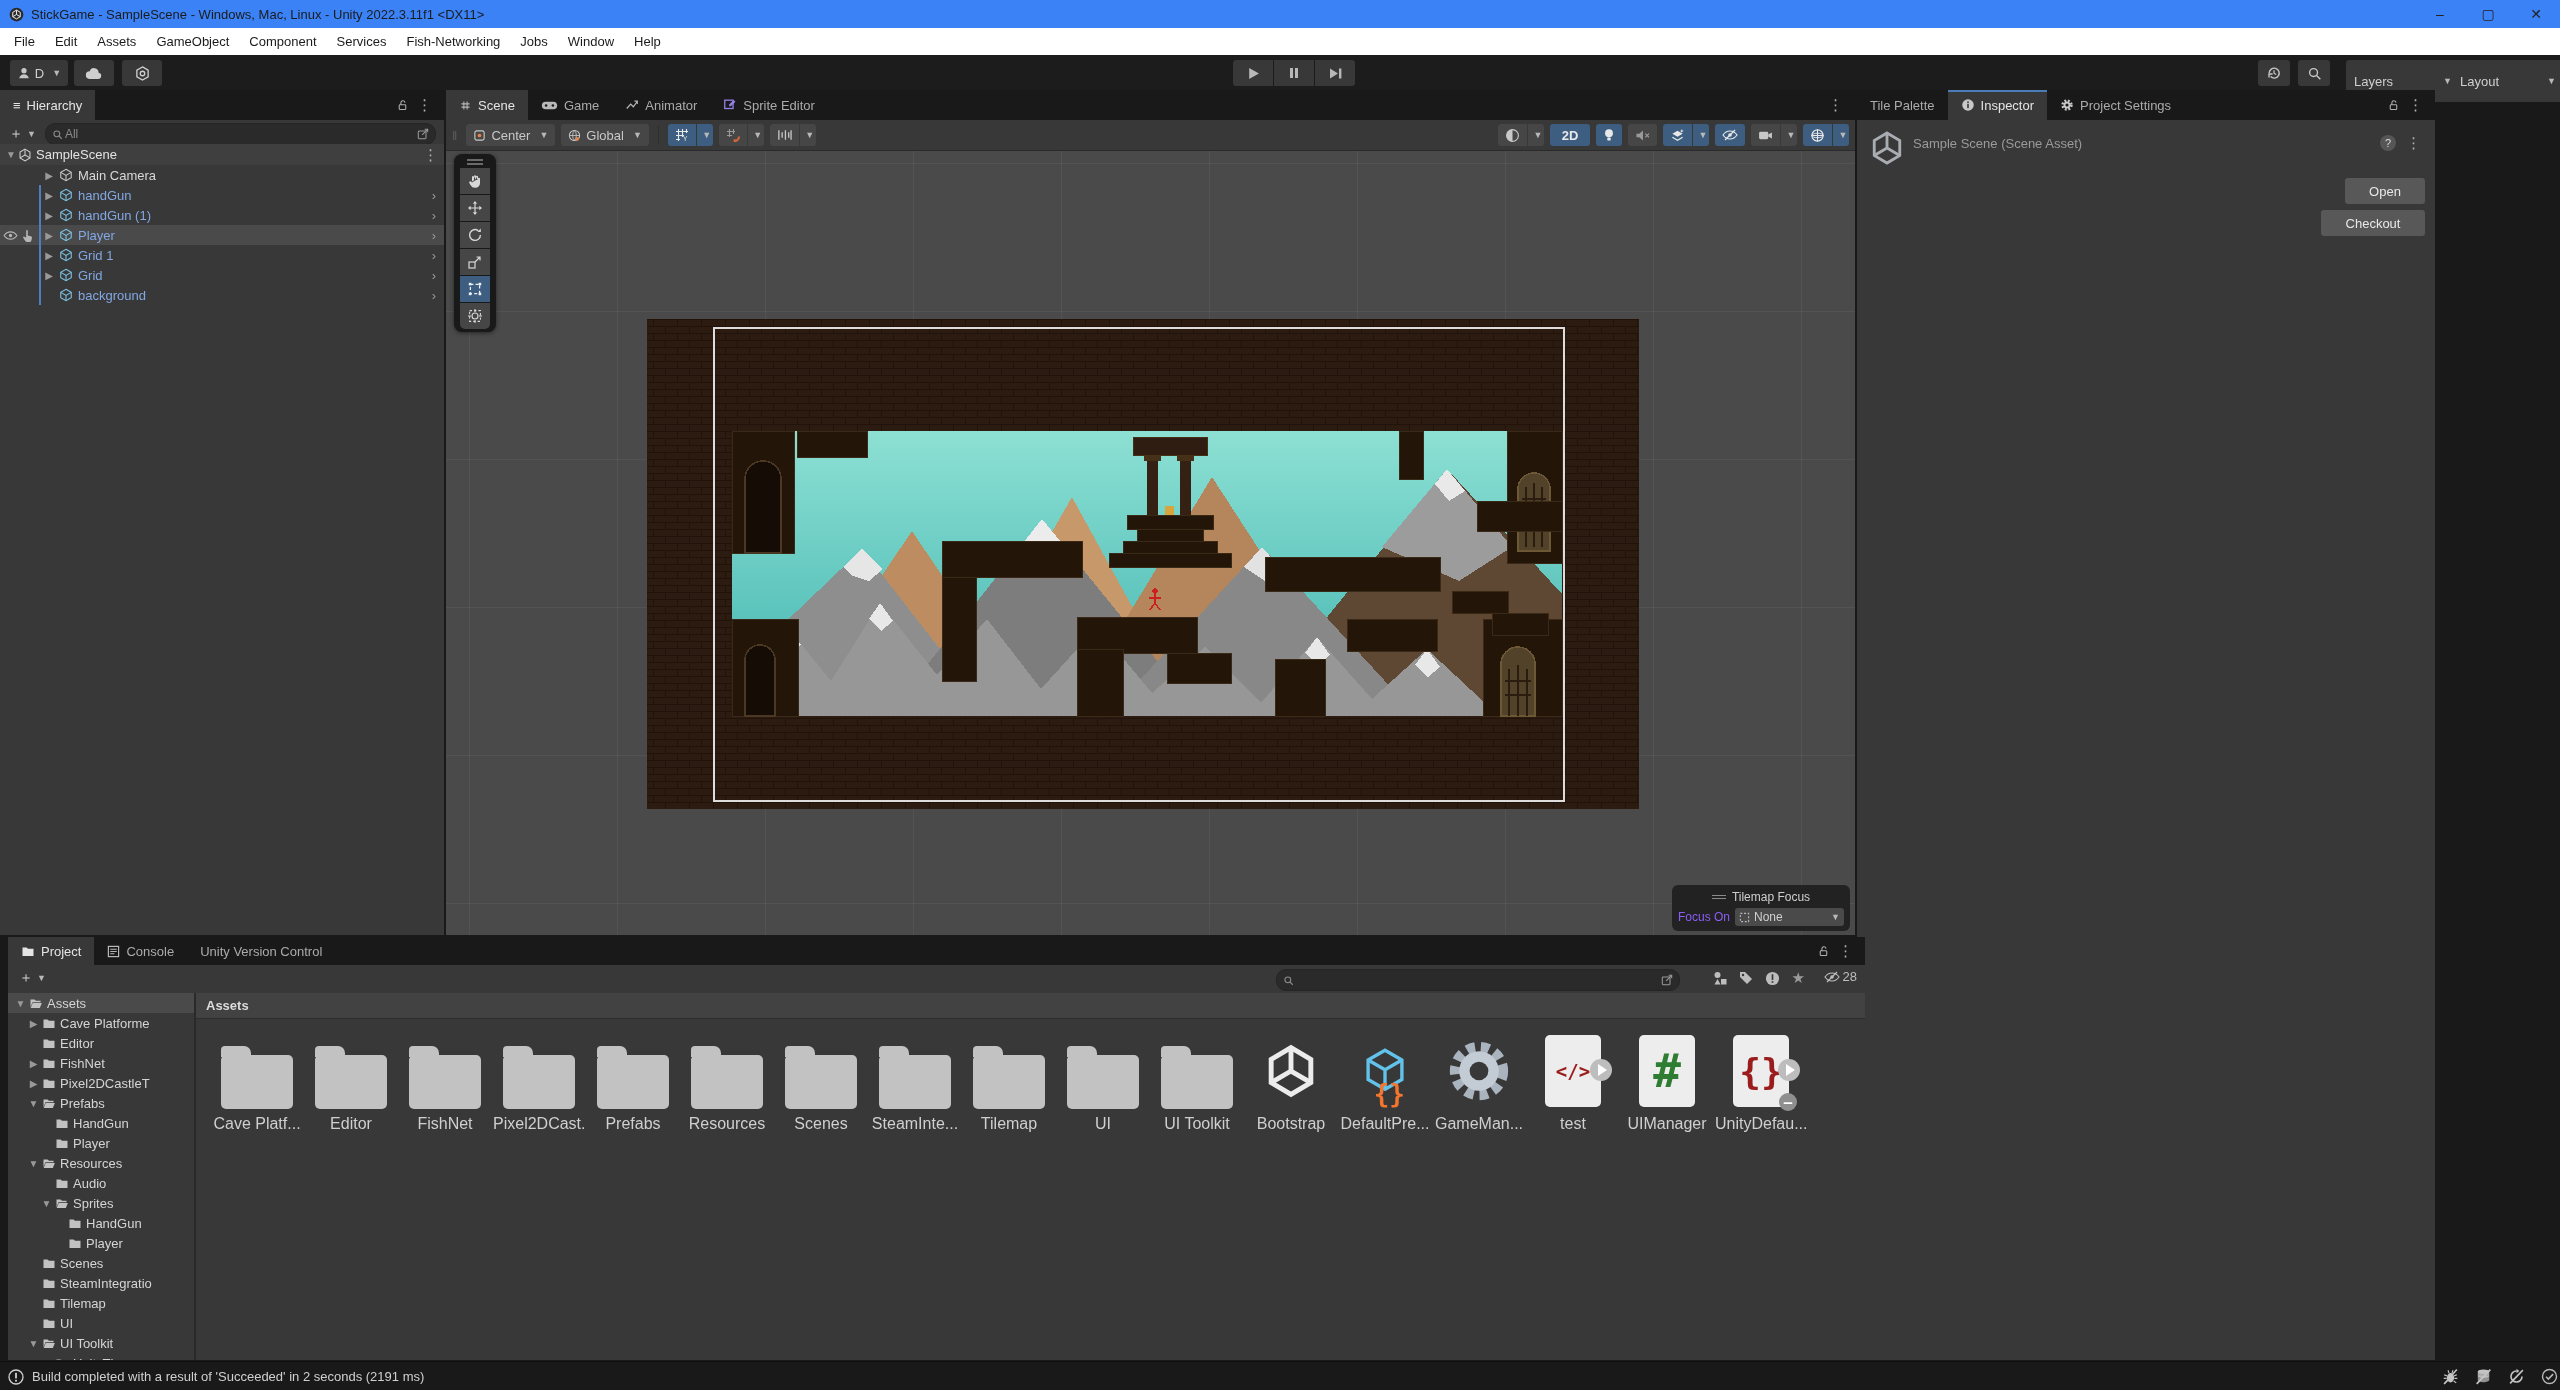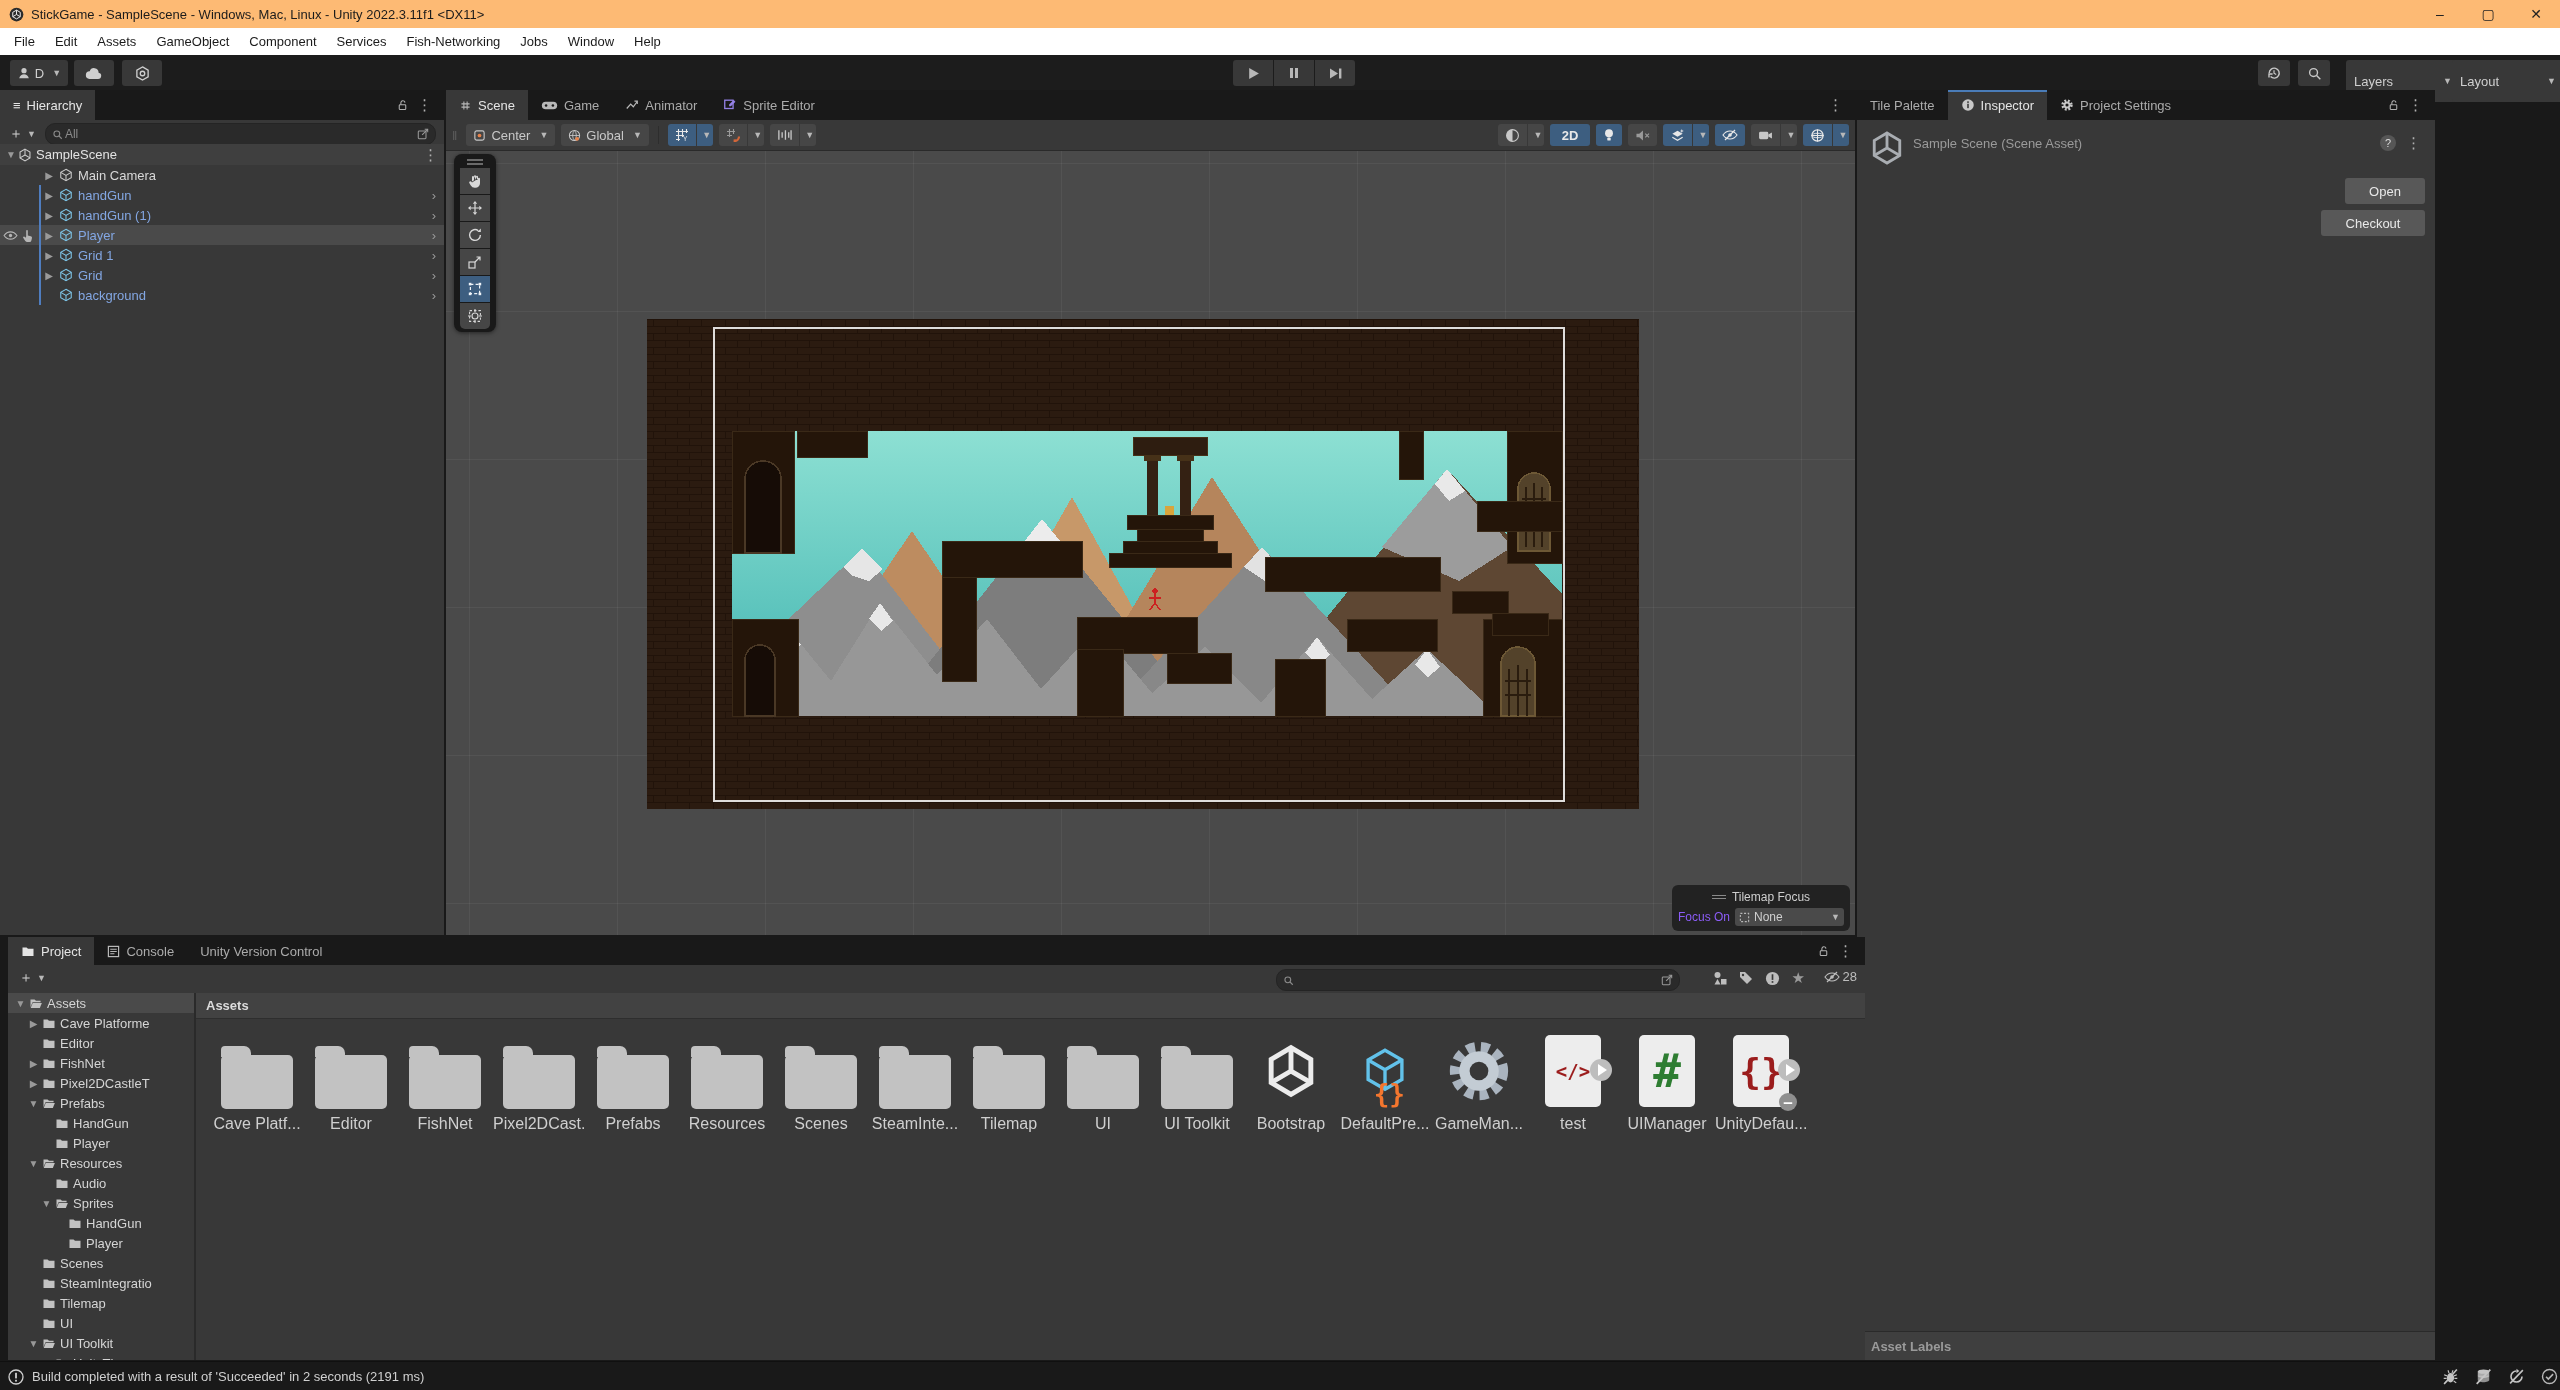--- a/index.html
+++ b/index.html
@@ -5,21 +5,21 @@
   html,body{margin:0;padding:0;background:#000;}
   .app{position:relative;width:2560px;height:1390px;background:#191919;overflow:hidden;
        font-family:"Liberation Sans",sans-serif;color:#d2d2d2;font-size:13px;
        -webkit-font-smoothing:antialiased;}
   .ic{display:inline-flex;align-items:center;justify-content:center;}
   .ic svg{display:block;}
   .caret{font-size:9px;color:#b8b8b8;margin-left:4px;}
   .kebab{color:#b0b0b0;font-size:15px;padding:0 6px;cursor:default;}
 
   
-  .titlebar{position:absolute;left:0;top:0;width:2560px;height:28px;background:#fdba74;color:#1b1b1b;
+  .titlebar{position:absolute;left:0;top:0;width:2560px;height:28px;background:#3b82f6;color:#1b1b1b;
             display:flex;align-items:center;}
   .titlebar .app-ic{margin:0 7px 0 9px;}
   .title-text{font-size:13px;color:#1b1b1b;}
   .win-controls{position:absolute;right:0;top:0;height:28px;display:flex;}
   .win-btn{width:48px;height:28px;display:flex;align-items:center;justify-content:center;color:#222;font-size:14px;}
   .menubar{position:absolute;left:0;top:28px;width:2560px;height:27px;background:#ffffff;color:#1b1b1b;
            display:flex;align-items:center;padding-left:4px;}
   .menu-item{padding:0 10px;font-size:13px;color:#1b1b1b;}
 
   
@@ -832,21 +832,20 @@
           </svg>
       </span>
       <span class="insp-title">Sample Scene (Scene Asset)</span>
       <span class="insp-right">
         <span class="q-ic">?</span>
         <span class="kebab">⋮</span>
       </span>
       <div class="btn open-btn">Open</div>
       <div class="btn checkout-btn">Checkout</div>
     </div>
-    <div class="asset-labels">Asset Labels</div>
   </div>
 
   <div class="panel project">
     <div class="tabbar" id="proj-tabs">
       <div class="tab active">
           <span class="ic">
             <svg width="14" height="11" viewBox="0 0 14 12">
               <path d="M1 1.5h4.4L7 3h6v8H1z" fill="currentColor"></path>
             </svg>
           </span>

